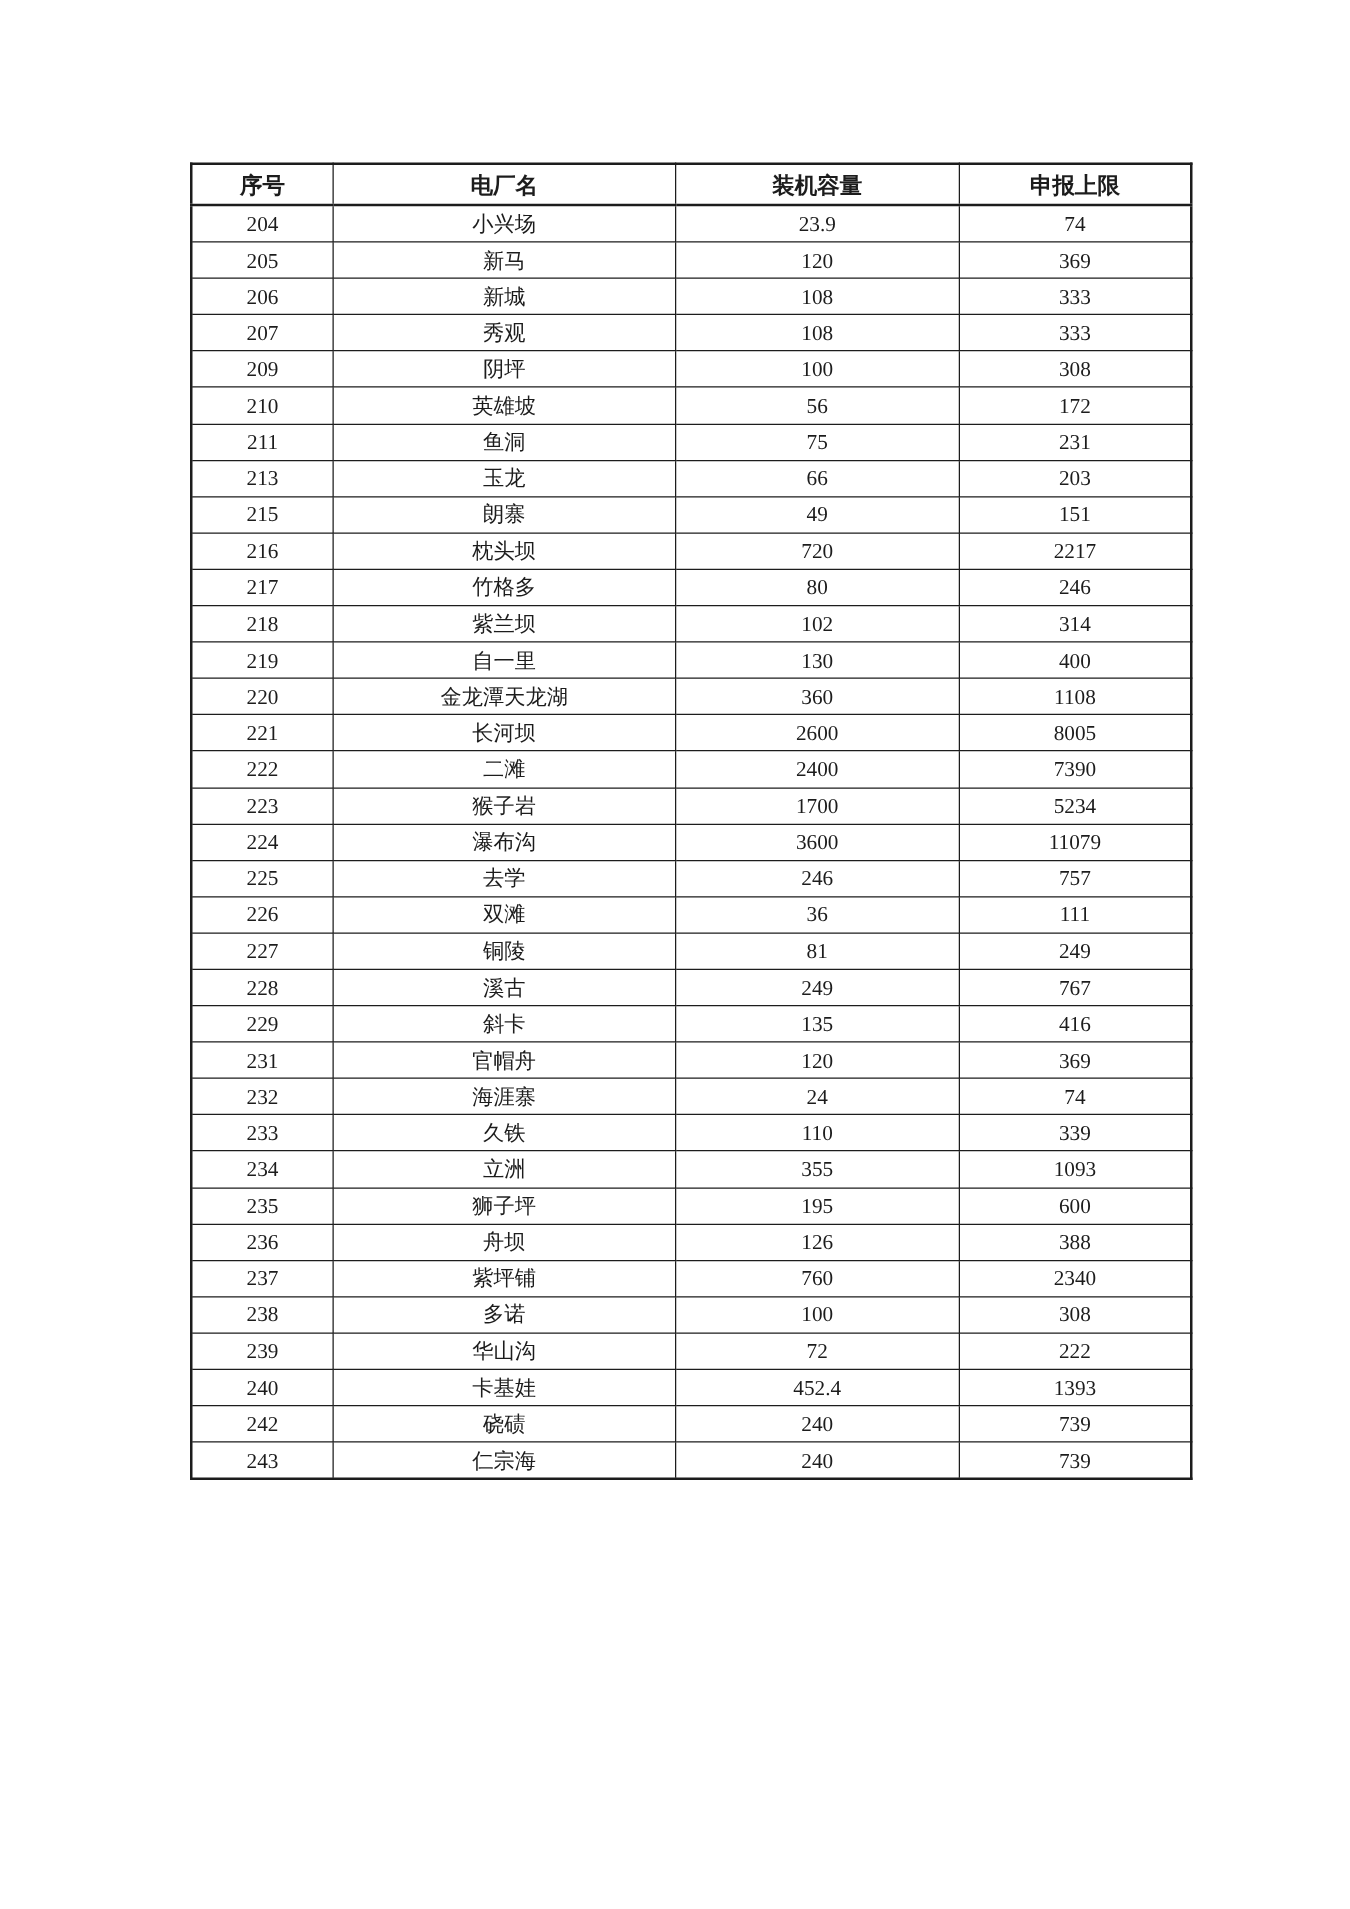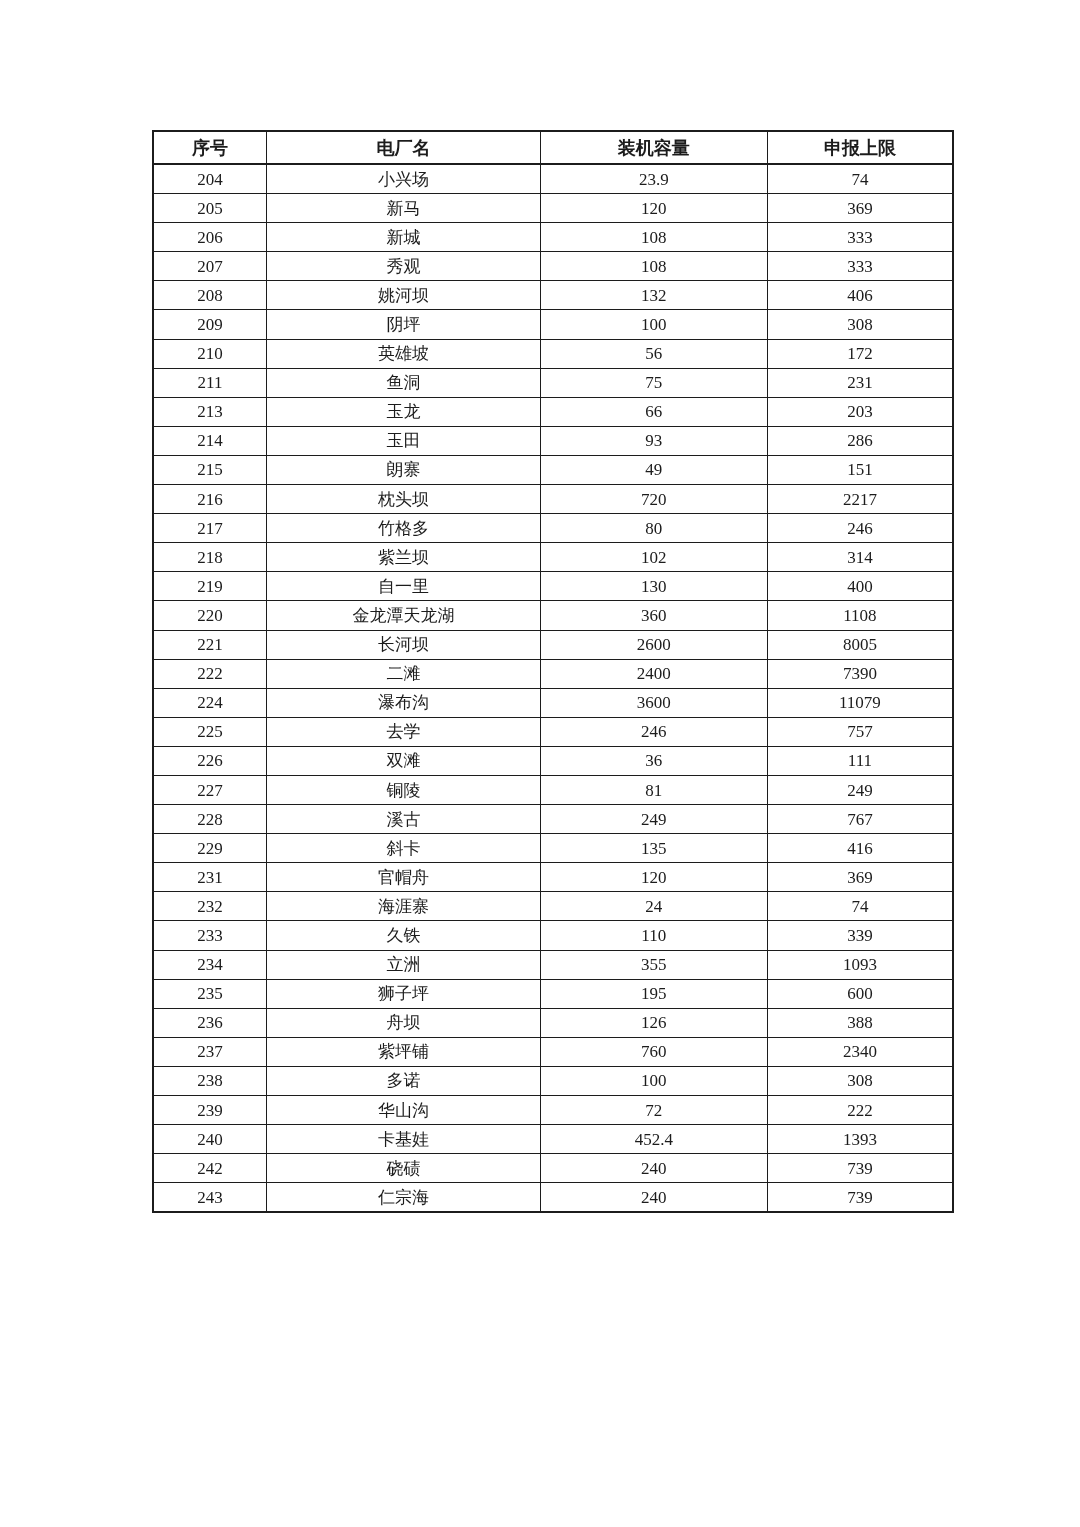--- a/index.html
+++ b/index.html
@@ -100,26 +100,20 @@
           <td>108</td>
           <td>333</td>
         </tr>
         <tr>
           <td>207</td>
           <td>秀观</td>
           <td>108</td>
           <td>333</td>
         </tr>
         <tr>
-          <td>208</td>
-          <td>姚河坝</td>
-          <td>132</td>
-          <td>406</td>
-        </tr>
-        <tr>
           <td>209</td>
           <td>阴坪</td>
           <td>100</td>
           <td>308</td>
         </tr>
         <tr>
           <td>210</td>
           <td>英雄坡</td>
           <td>56</td>
           <td>172</td>
@@ -130,26 +124,20 @@
           <td>75</td>
           <td>231</td>
         </tr>
         <tr>
           <td>213</td>
           <td>玉龙</td>
           <td>66</td>
           <td>203</td>
         </tr>
         <tr>
-          <td>214</td>
-          <td>玉田</td>
-          <td>93</td>
-          <td>286</td>
-        </tr>
-        <tr>
           <td>215</td>
           <td>朗寨</td>
           <td>49</td>
           <td>151</td>
         </tr>
         <tr>
           <td>216</td>
           <td>枕头坝</td>
           <td>720</td>
           <td>2217</td>
@@ -184,20 +172,26 @@
           <td>2600</td>
           <td>8005</td>
         </tr>
         <tr>
           <td>222</td>
           <td>二滩</td>
           <td>2400</td>
           <td>7390</td>
         </tr>
         <tr>
+          <td>223</td>
+          <td>猴子岩</td>
+          <td>1700</td>
+          <td>5234</td>
+        </tr>
+        <tr>
           <td>224</td>
           <td>瀑布沟</td>
           <td>3600</td>
           <td>11079</td>
         </tr>
         <tr>
           <td>225</td>
           <td>去学</td>
           <td>246</td>
           <td>757</td>

